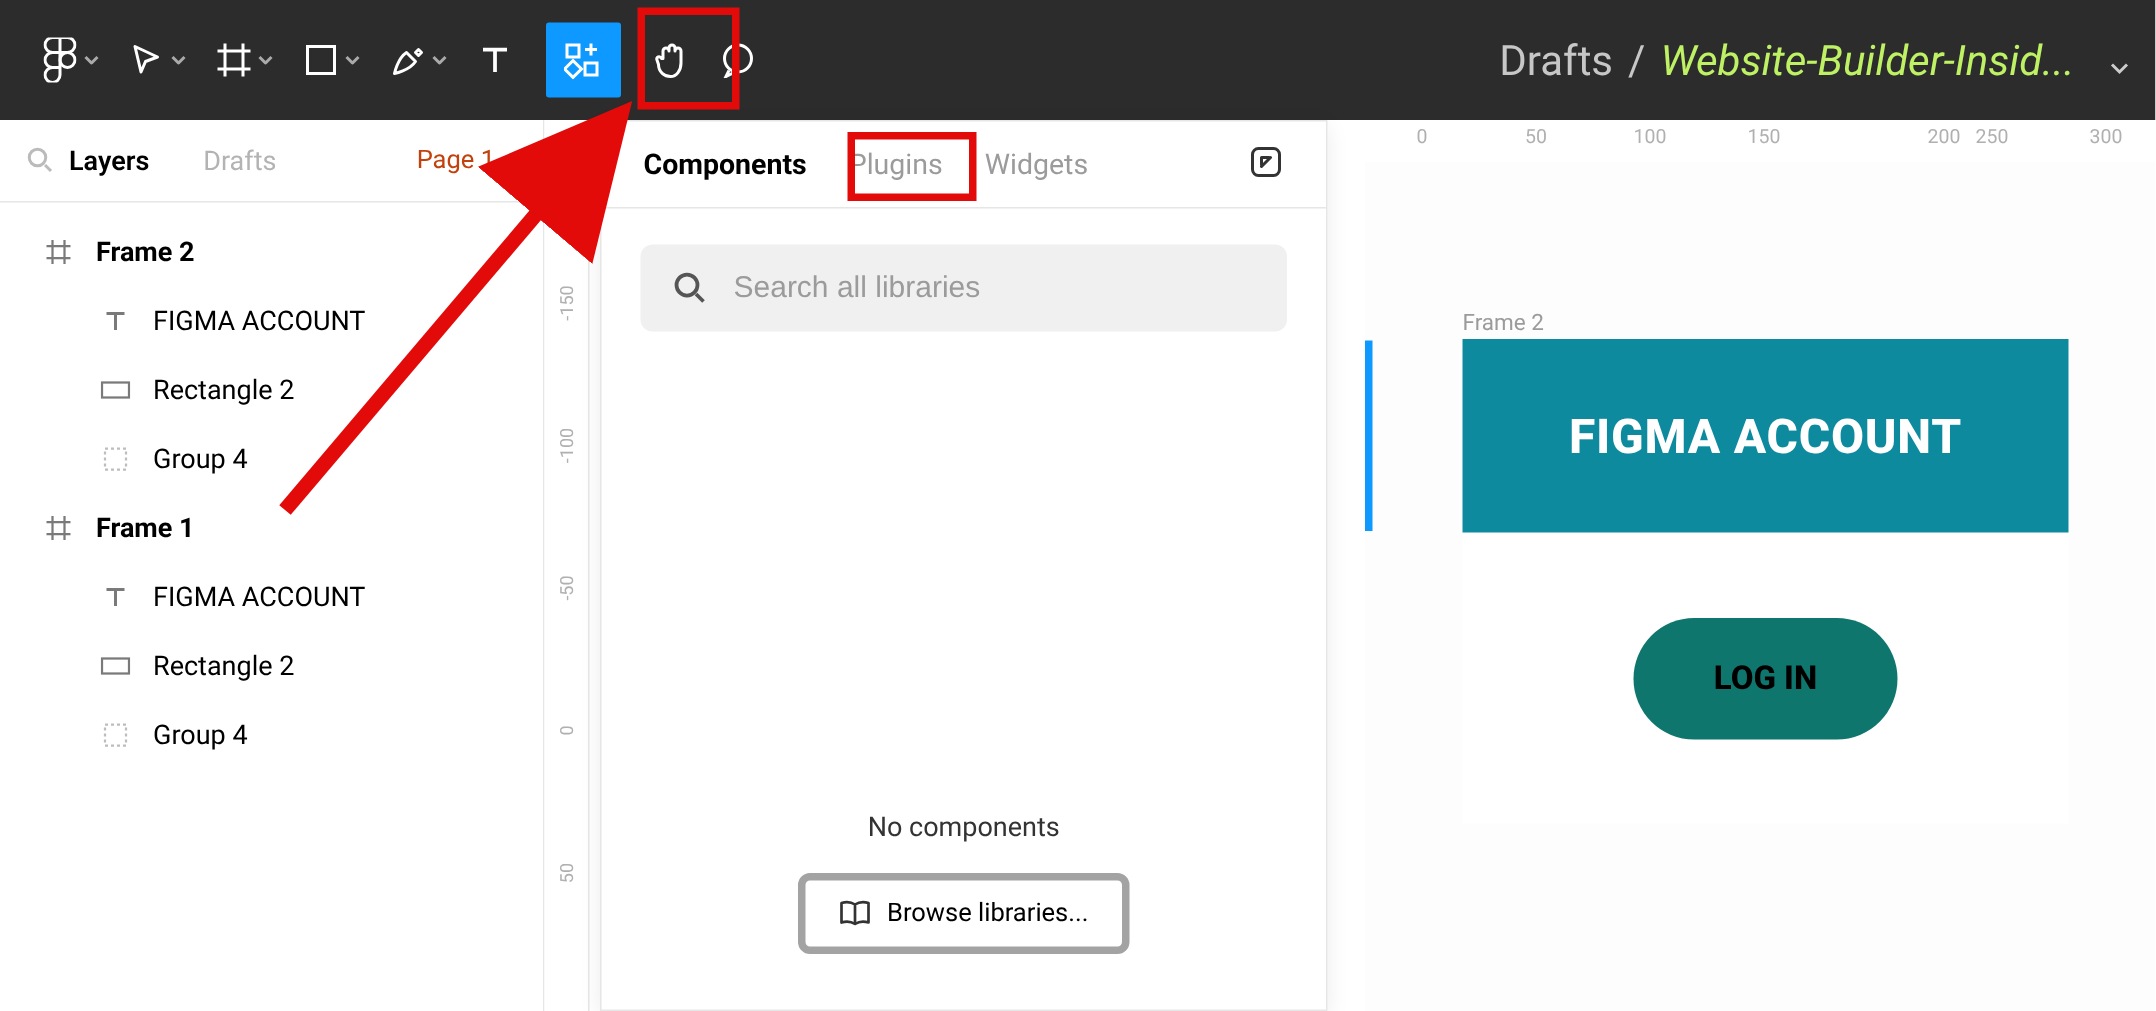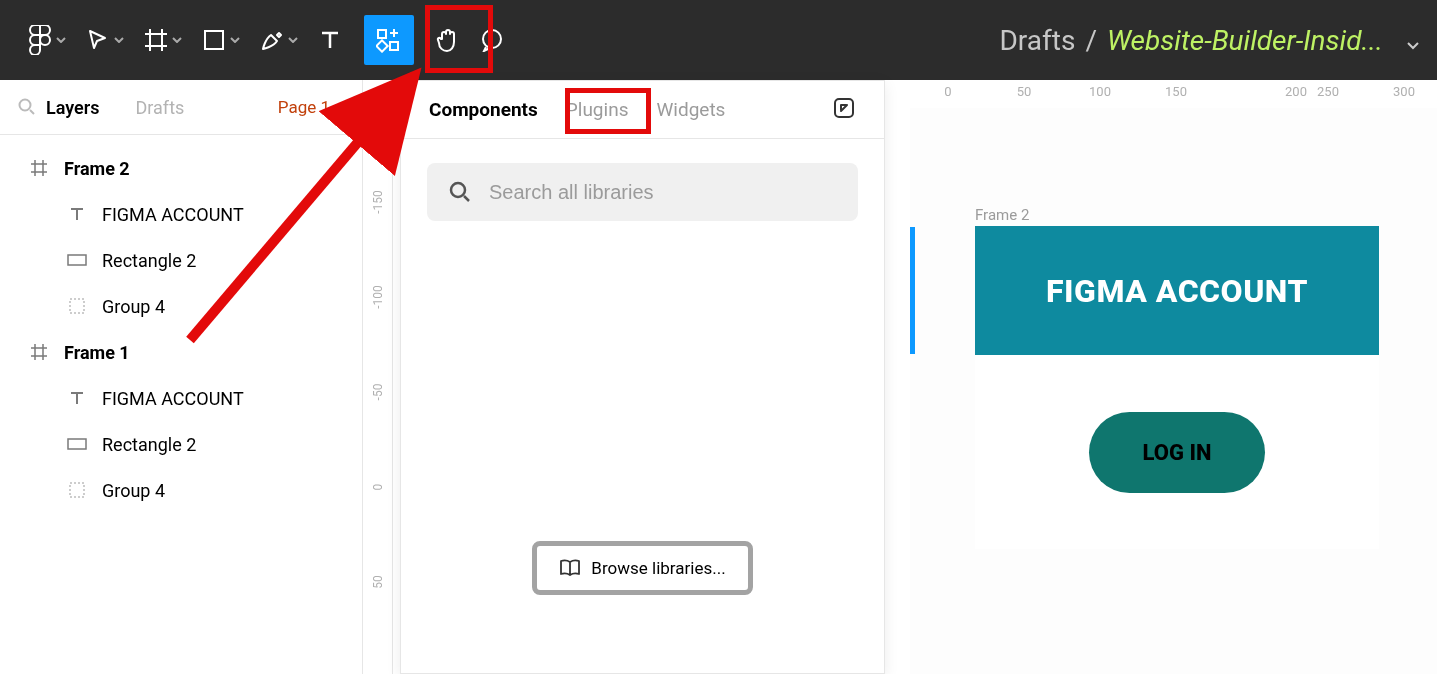--- a/index.html
+++ b/index.html
@@ -319,20 +319,21 @@
     </div>
   </div>
   <div class="res-search">
     <svg width="22" height="22" viewBox="0 0 22 22">
         <circle cx="9" cy="9" r="7" stroke="#555" stroke-width="2.5" fill="none"></circle>
         <path d="M15 15l5 5" stroke="#555" stroke-width="2.5"></path>
       </svg>
     <input type="text" placeholder="Search all libraries" style="">
   </div>
   <div class="res-empty">
+    <div class="msg">No components</div>
     <div class="browse">
       <svg width="22" height="18" viewBox="0 0 22 18">
           <path d="M2 2c3-1 6-1 9 1 3-2 6-2 9-1v13c-3-1-6-1-9 1-3-2-6-2-9-1zM11 3v13" stroke="#333" stroke-width="1.8" fill="none" stroke-linejoin="round"></path>
         </svg>
       <span>Browse libraries...</span>
     </div>
   </div>
 </div>
 
 </body></html>

